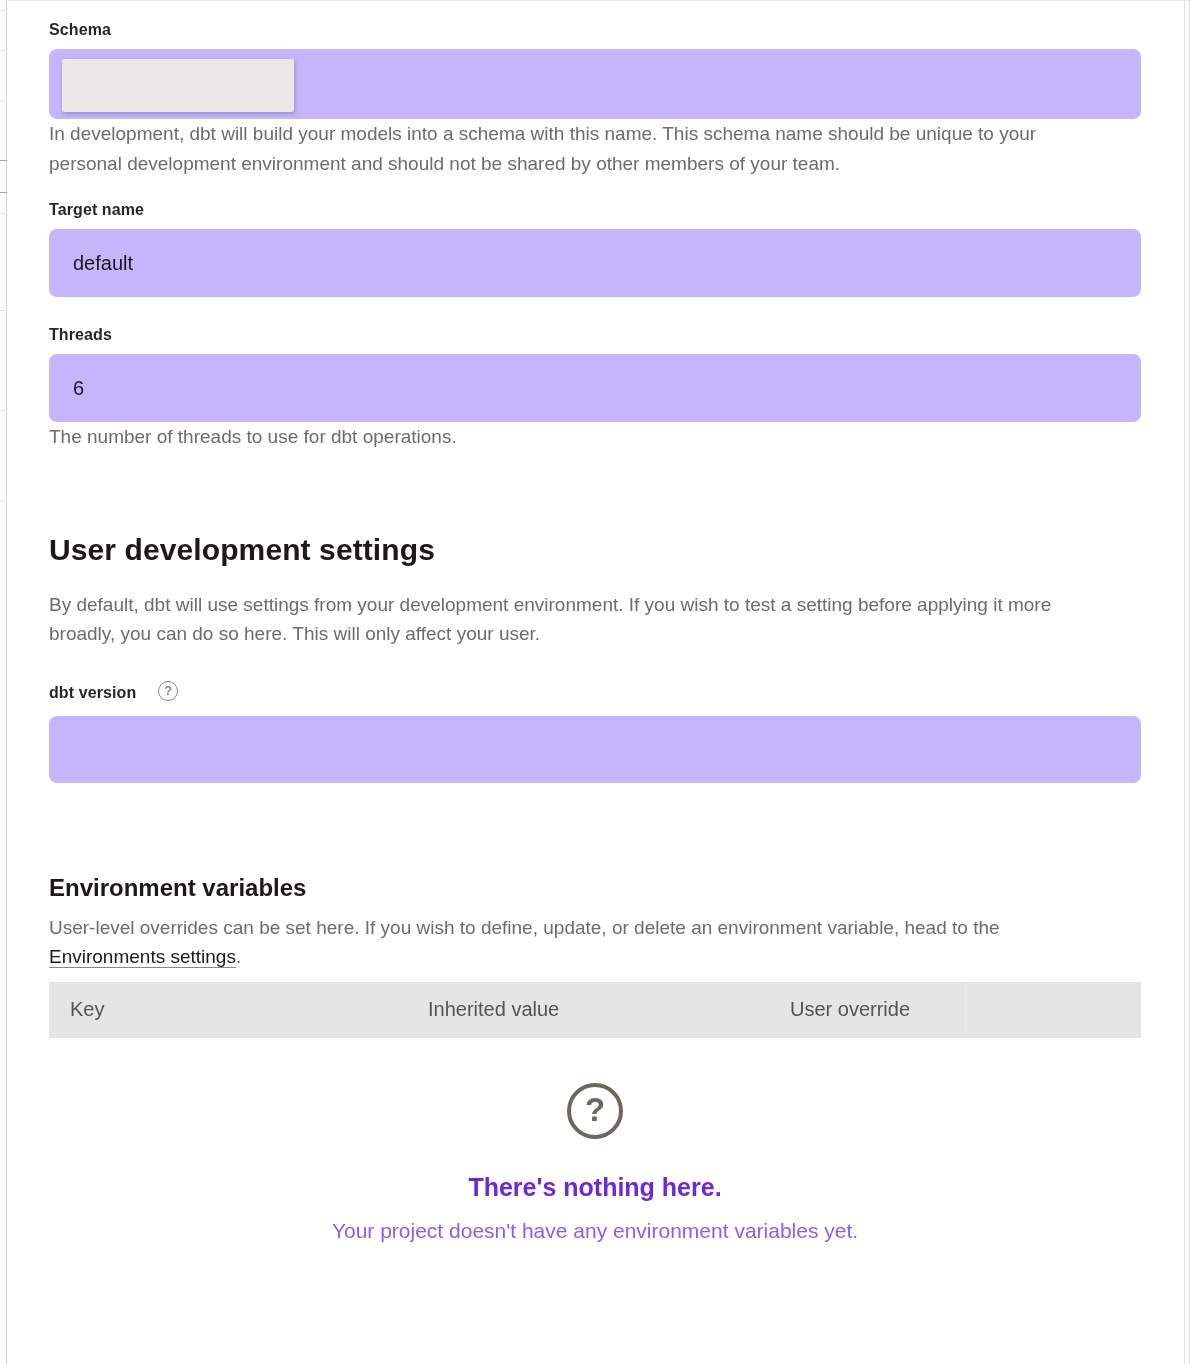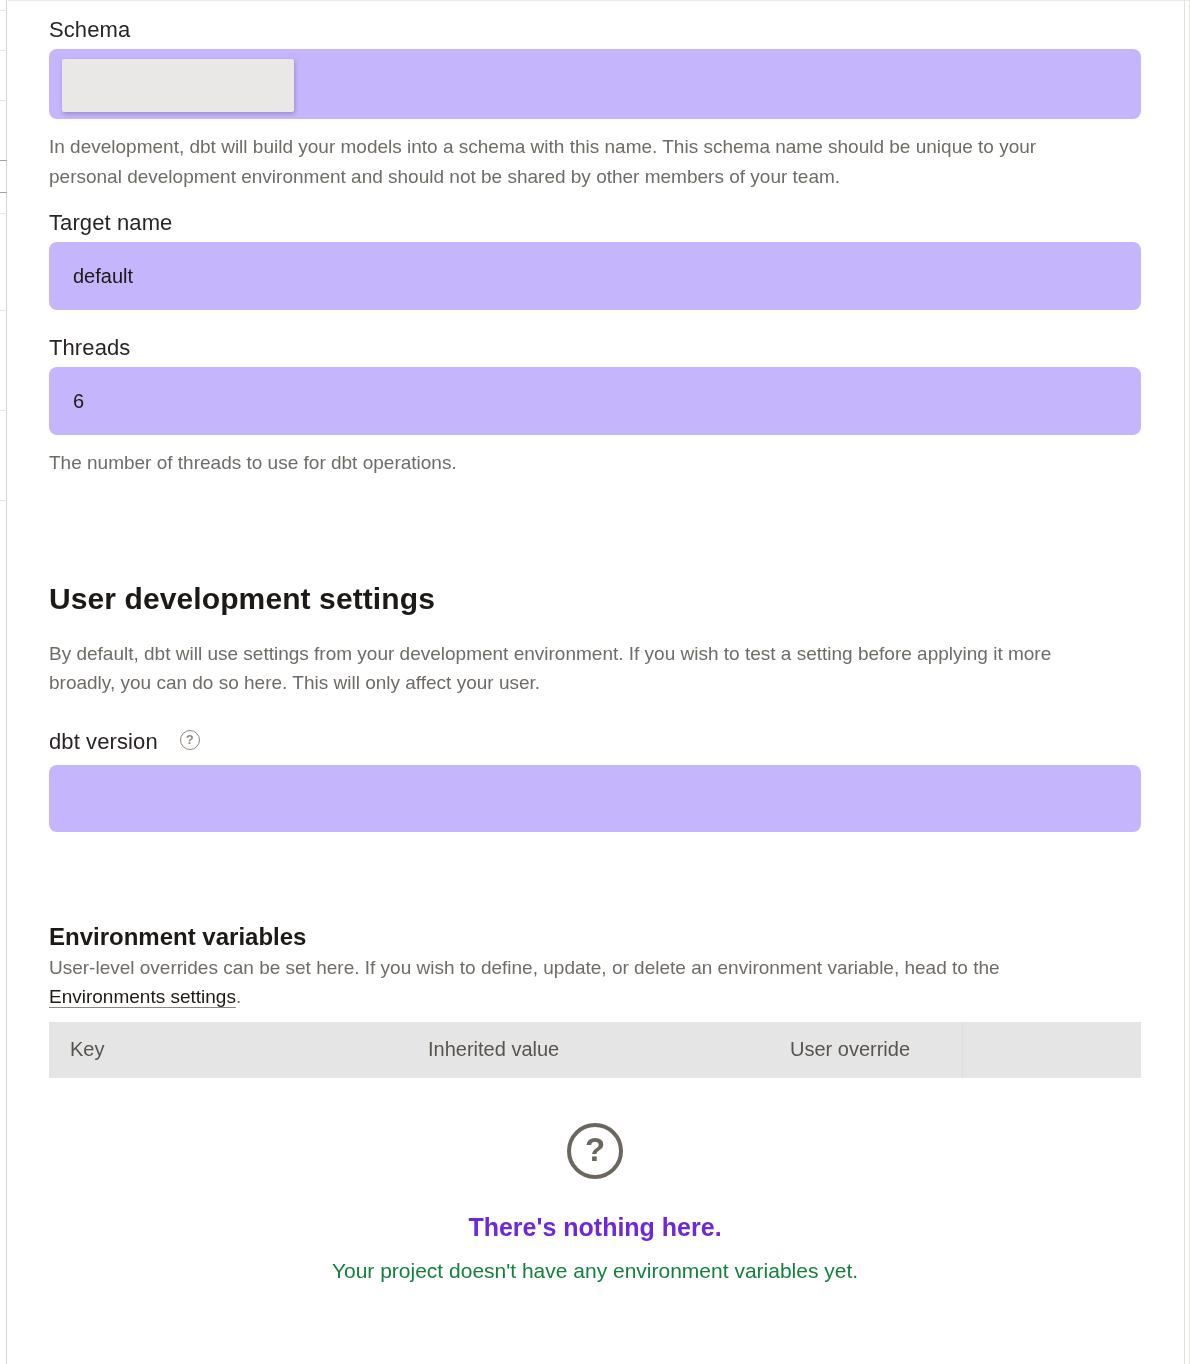--- a/index.html
+++ b/index.html
@@ -42,22 +42,22 @@
   }
 
   .content {
     position: absolute;
     left: 49px; top: 0;
     width: 1092px;
     padding-top: 18px;
   }
 
   .field-label {
-    font-size: 22px;
-    font-weight: 400;
+    font-size: 16px;
+    font-weight: 700;
     color: #292524;
     line-height: 24px;
     letter-spacing: 0.1px;
   }
 
   .field {
     width: 1092px;
     background: #c4b5fd;
     border: none;
     border-radius: 8px;
@@ -161,25 +161,25 @@
   .empty-title {
     margin-top: 33px;
     font-size: 25px;
     font-weight: 600;
     color: #6d28d9;
     line-height: 30px;
   }
   .empty-subtitle {
     margin-top: 16px;
     font-size: 21px;
-    color: #15803d;
+    color: #8b5cf6;
     line-height: 26px;
   }
 
-  .mt-helper { margin-top: 13px; }
+  .mt-helper { }
 </style>
 </head>
 <body>
 
 <div class="screen">
 
   <div class="left-rail">
     <div class="tick" style="top:10px"></div>
     <div class="tick" style="top:50px"></div>
     <div class="tick" style="top:100px"></div>
@@ -207,33 +207,33 @@
     
     <div class="field-label" style="margin-top:20px">Target name</div>
     <input class="field" style="margin-top: 7px;" type="text" value="default">
 
     
     <div class="field-label" style="margin-top:26px">Threads</div>
     <input class="field" style="margin-top: 7px;" type="text" value="6">
     <p class="help-text mt-helper">The number of threads to use for dbt operations.</p>
 
     
-    <h1 class="h1" style="margin-top:102px">User development settings</h1>
+    <h1 class="h1" style="margin-top:79px">User development settings</h1>
     <p class="help-text" style="margin-top:21px">By default, dbt will use settings from your development environment. If you wish to test a setting before applying it more broadly, you can do so here. This will only affect your user.</p>
 
     
     <div class="label-row" style="margin-top:32px">
       <span class="field-label">dbt version</span>
       <span class="help-badge">?</span>
     </div>
     <input class="field" style="margin-top: 11px; height: 67px;" type="text" value="">
 
     
     <h2 class="h2" style="margin-top:89px">Environment variables</h2>
-    <p class="help-text" style="margin-top:0"><span>User-level overrides can be set here. If you wish to define, update, or delete an environment variable, head to the </span><span class="inline-link">Environments settings</span><span>.</span></p>
+    <p class="help-text" style="margin-top:9px"><span>User-level overrides can be set here. If you wish to define, update, or delete an environment variable, head to the </span><span class="inline-link">Environments settings</span><span>.</span></p>
 
     
     <div class="env-table-header">
       <div class="env-col-key">Key</div>
       <div class="env-col-inherited">Inherited value</div>
       <div class="env-col-override">User override</div>
       <div class="env-col-divider"></div>
       <div class="env-col-actions"></div>
     </div>
 

